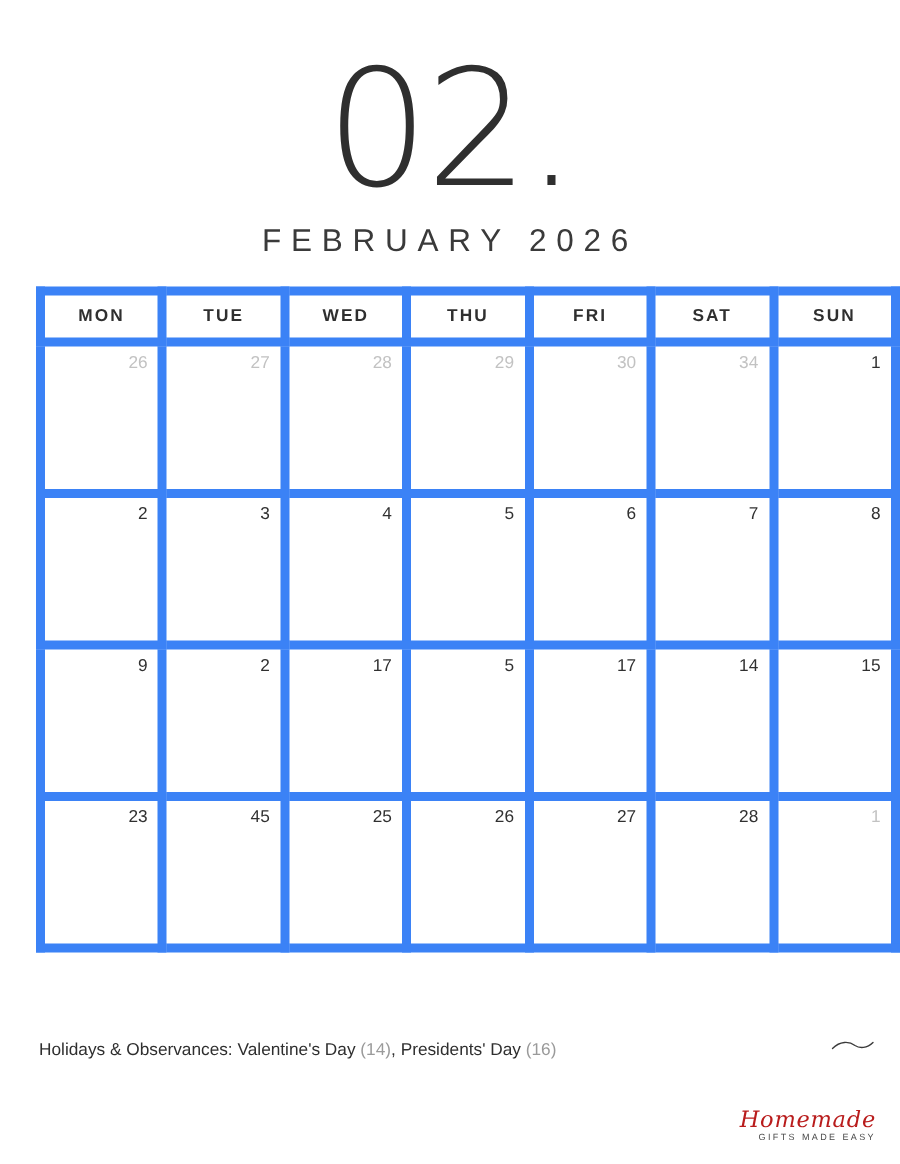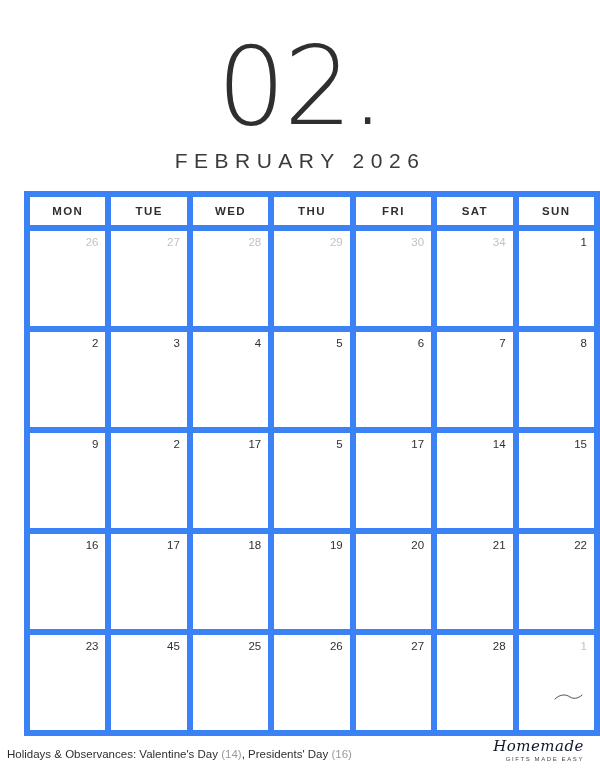--- a/index.html
+++ b/index.html
@@ -83,45 +83,45 @@
     color: #303030;
     font-family: "Liberation Sans", sans-serif;
   }
   .daynum.muted {
     color: #c2c2c2;
   }
 
   
   .footer {
     position: absolute;
-    left: 7px;
+    left: 26px;
     right: 12px;
     bottom: 14px;
     display: flex;
-    align-items: flex-end;
+    align-items: flex-start;
     justify-content: space-between;
   }
   .holidays {
     font-size: 11.5px;
     color: #2f2f2f;
     line-height: 1.3;
   }
   .holidays .hnum {
     color: #9a9a9a;
   }
   .brand {
     text-align: right;
     line-height: 1;
     padding-right: 4px;
   }
   .brand-name {
     font-family: "DejaVu Serif", serif;
     font-style: italic;
     font-size: 15px;
-    color: #0f172a;
+    color: #b91c1c;
     letter-spacing: 0.5px;
     margin-top: 38px;
   }
   .brand-sub {
     font-family: "Liberation Sans", sans-serif;
     font-size: 6px;
     letter-spacing: 1.6px;
     color: #4a4a4a;
     margin-top: 2px;
     text-transform: uppercase;
@@ -215,43 +215,20 @@
               <span class="daynum">5</span>
             </td>
           <td>
               <span class="daynum">17</span>
             </td>
           <td>
               <span class="daynum">14</span>
             </td>
           <td>
               <span class="daynum">15</span>
-            </td>
-        </tr>
-        <tr>
-          <td>
-              <span class="daynum">16</span>
-            </td>
-          <td>
-              <span class="daynum">17</span>
-            </td>
-          <td>
-              <span class="daynum">18</span>
-            </td>
-          <td>
-              <span class="daynum">19</span>
-            </td>
-          <td>
-              <span class="daynum">20</span>
-            </td>
-          <td>
-              <span class="daynum">21</span>
-            </td>
-          <td>
-              <span class="daynum">22</span>
             </td>
         </tr>
         <tr>
           <td>
               <span class="daynum">23</span>
             </td>
           <td>
               <span class="daynum">45</span>
             </td>
           <td>

